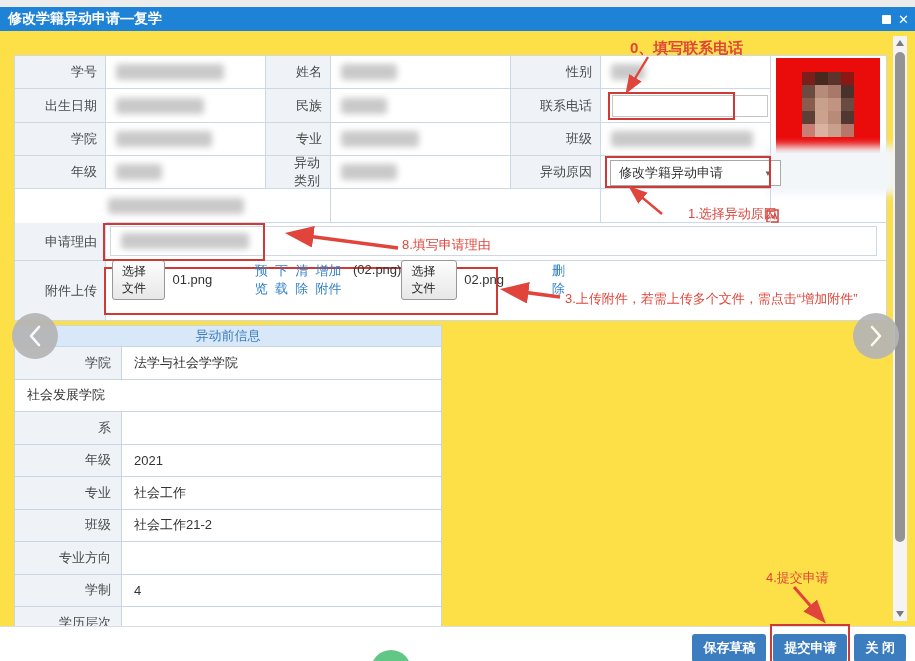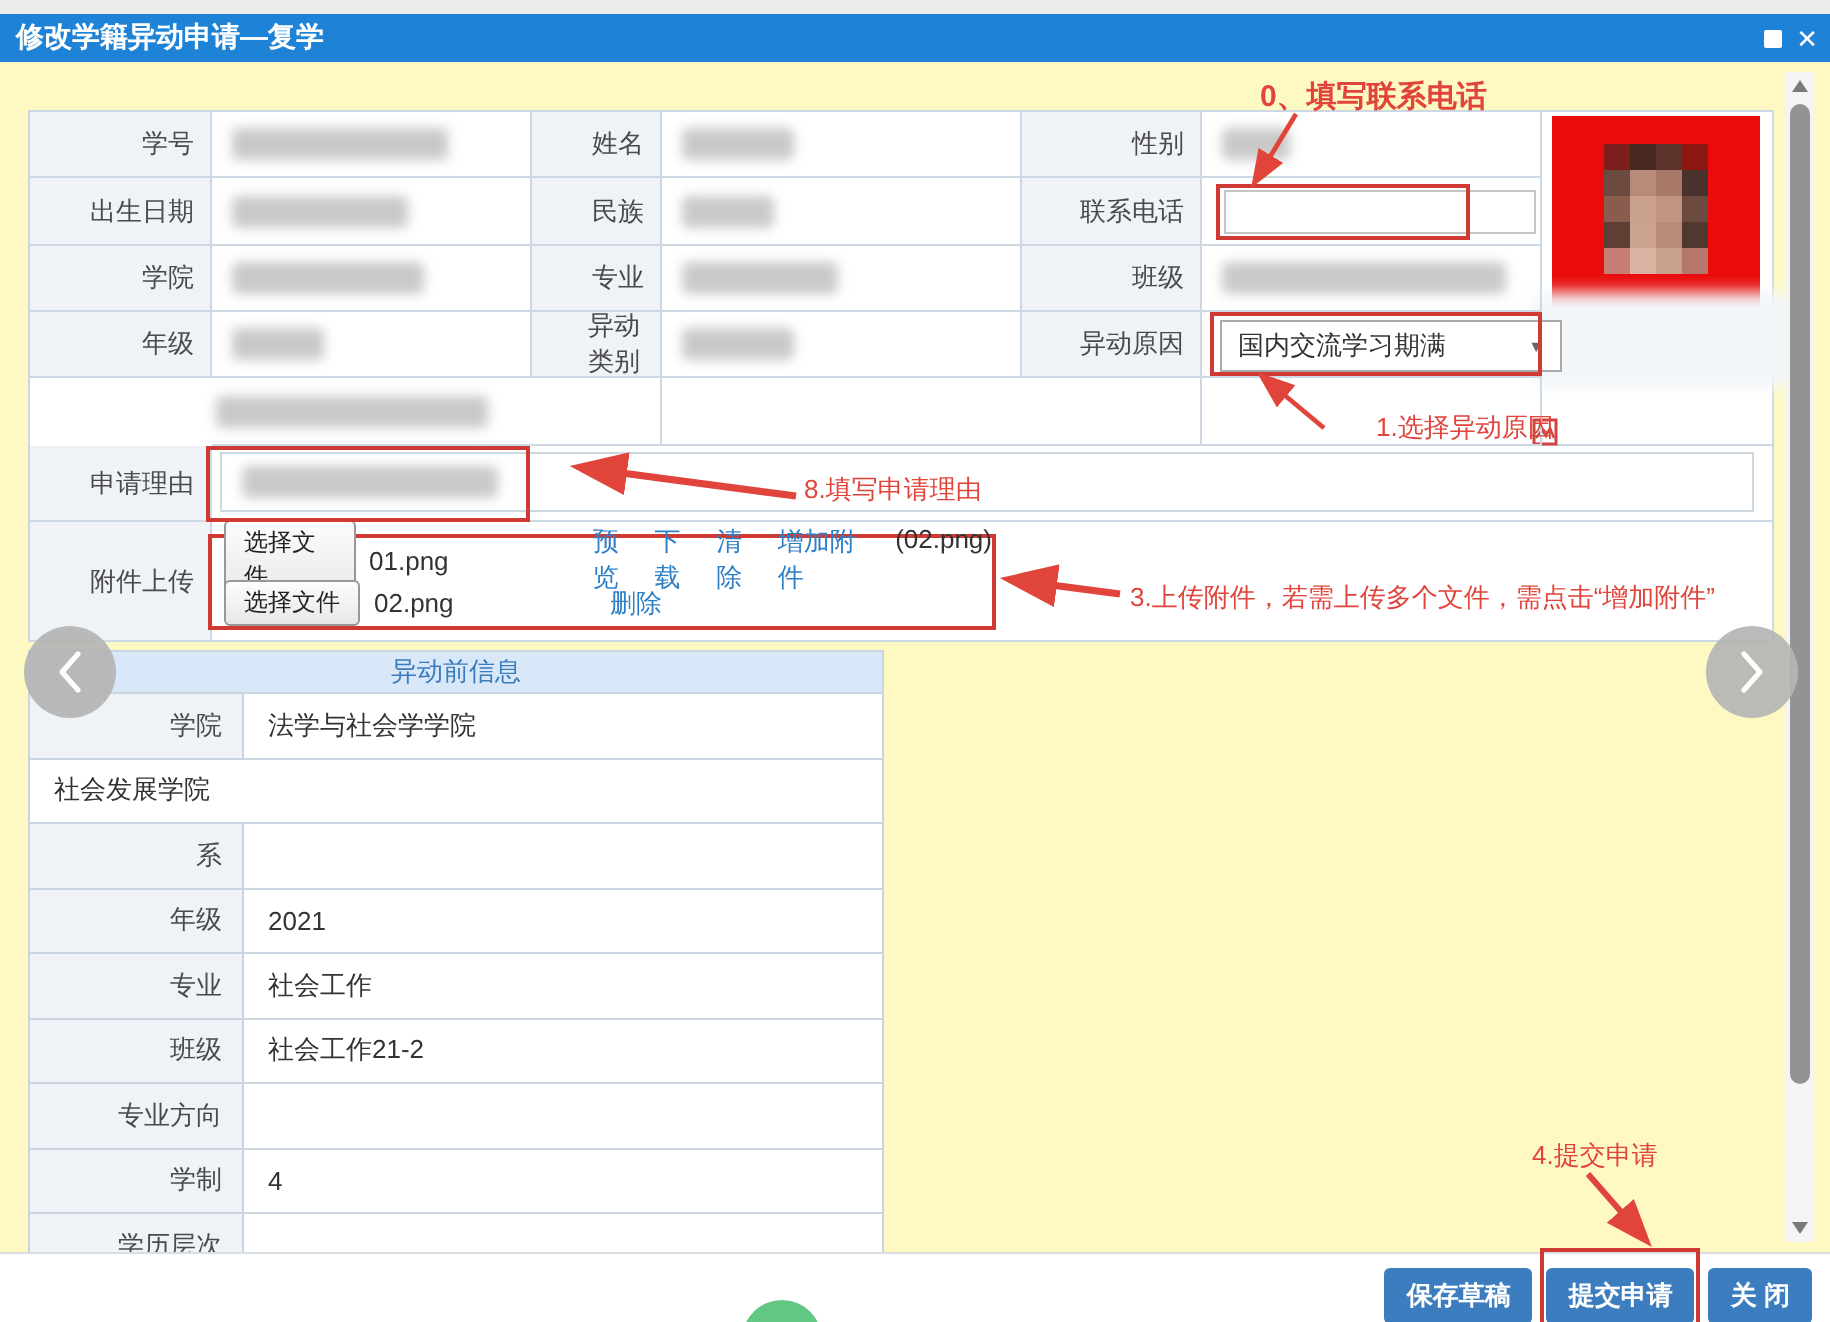--- a/index.html
+++ b/index.html
@@ -1,16 +1,16 @@
 <!DOCTYPE html>
 <html><head>
 <meta charset="utf-8">
 <style>
   html,body{margin:0;padding:0;}
-  .page{position:relative;width:915px;height:661px;overflow:hidden;background:#fef9c3;
+  .page{position:relative;width:915px;height:661px;overflow:hidden;background:#fde047;
         font-family:"Liberation Sans","DejaVu Sans",sans-serif;font-size:13px;color:#333;}
   .top-strip{position:absolute;left:0;top:0;width:915px;height:7px;background:#ececec;}
   .titlebar{position:absolute;left:0;top:7px;width:915px;height:24px;background:#1e82d6;
             display:flex;align-items:center;}
   .titlebar .title{color:#fff;font-size:14px;font-weight:bold;padding-left:8px;}
   .win-icons{position:absolute;right:6px;top:0;height:24px;display:flex;align-items:center;gap:7px;}
   .max-box{width:9px;height:9px;background:#fff;border-radius:1px;cursor:pointer;}
   .close-x{color:#fff;font-weight:bold;font-size:13px;cursor:pointer;line-height:1;}
 
   
@@ -38,21 +38,21 @@
   .phone-input{position:absolute;left:11px;top:6px;width:146px;height:20px;border:1px solid #c6c6c6;
                padding:0 4px;font:13px "Liberation Sans",sans-serif;}
   .select{position:absolute;left:9px;top:4px;width:153px;height:24px;border:1px solid #a9a9a9;background:#fff;
           display:flex;align-items:center;padding:0 8px;cursor:pointer;}
   .select .caret{margin-left:auto;font-size:8px;color:#666;}
 
   .textarea-box{position:absolute;left:4px;top:3px;right:9px;bottom:4px;border:1px solid #cfd8e0;
                 display:flex;align-items:center;padding-left:10px;}
 
   .attach-box{position:absolute;left:-2px;top:6px;width:394px;height:48px;border:2px solid #cf3a34;
-              display:flex;flex-direction:column;justify-content:space-evenly;padding-left:6px;box-sizing:border-box;}
+              display:flex;justify-content:space-evenly;padding-left:6px;box-sizing:border-box;}
   .file-row{display:flex;align-items:center;height:21px;}
   .file-btn{font:12px "Liberation Sans",sans-serif;border:1px solid #989898;border-radius:3px;
             background:linear-gradient(#fdfdfd,#e7e7e7);padding:2px 9px;cursor:pointer;color:#222;}
   .file-name{margin-left:7px;width:118px;}
   .links{display:flex;gap:7px;justify-content:center;}
   .link{color:#2f7fc7;cursor:pointer;}
   .extra-name{color:#333;margin-left:4px;}
 
   
   .ann{position:absolute;color:#e0443a;white-space:nowrap;z-index:6;}
@@ -187,21 +187,21 @@
     <div class="cell val">
         <div class="blob" style="width:46px"></div>
       </div>
     <div class="cell lbl">异动类别</div>
     <div class="cell val">
         <div class="blob" style="width:56px"></div>
       </div>
     <div class="cell lbl">异动原因</div>
     <div class="cell">
       <div class="select">
-        <span>国内交流学习期满</span>
+        <span>修改学籍异动申请</span>
         <span class="caret">▼</span>
       </div>
       <div class="red-box" style="left:4px;top:0px;width:162px;height:28px"></div>
     </div>
 
     <div class="cell val" style="grid-column:2/4">
         <div class="blob" style="width:136px;margin-left:-8px"></div>
       </div>
     <div class="cell" style="grid-column:4/6"></div>
     <div class="cell" style="grid-column:6/7"></div>

